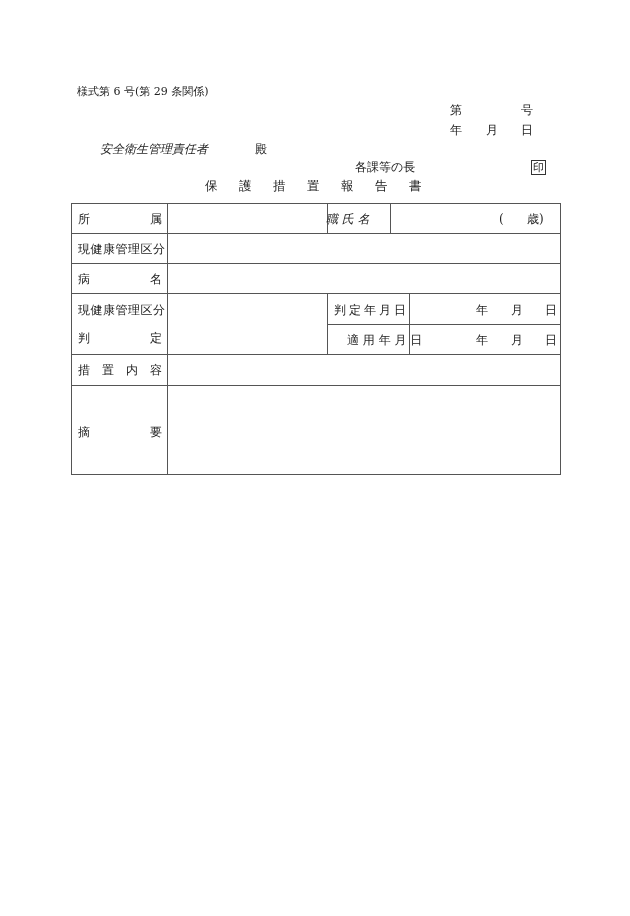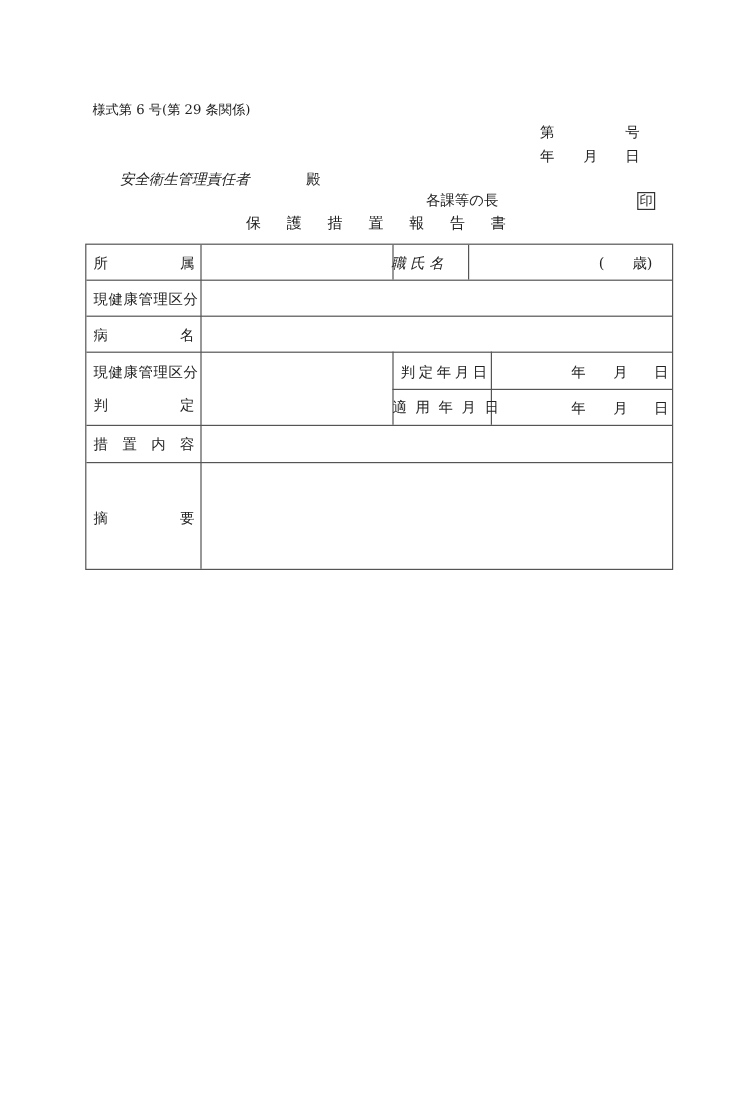--- a/index.html
+++ b/index.html
@@ -82,21 +82,21 @@
     <span>判</span>
       <span>定</span>
   </div>
   <div class="cell-text" style="left:100px; width:150px; height:50px; top:95px;"></div>
 
   <div class="cell-text" style="left:262px; top:100px;font-family:Liberation Serif, serif;">判 定 年 月 日</div>
   <div class="cell-text" style="left:404px; top:100px;">年</div>
   <div class="cell-text" style="left:439px; top:100px;">月</div>
   <div class="cell-text" style="left:473px; top:100px;">日</div>
 
-  <div class="cell-text" style="left:255px; top:130px;font-family:Liberation Mono, monospace;">適 用 年 月 日</div>
+  <div class="cell-text" style="left:275px; top:130px;">適 用 年 月 日</div>
   <div class="cell-text" style="left:404px; top:130px;">年</div>
   <div class="cell-text" style="left:439px; top:130px;">月</div>
   <div class="cell-text" style="left:473px; top:130px;">日</div>
 
   <div class="cell-text spread" style="left:6px; width:84px; top:160px;">
     <span>措</span>
       <span>置</span>
       <span>内</span>
       <span>容</span>
   </div>

